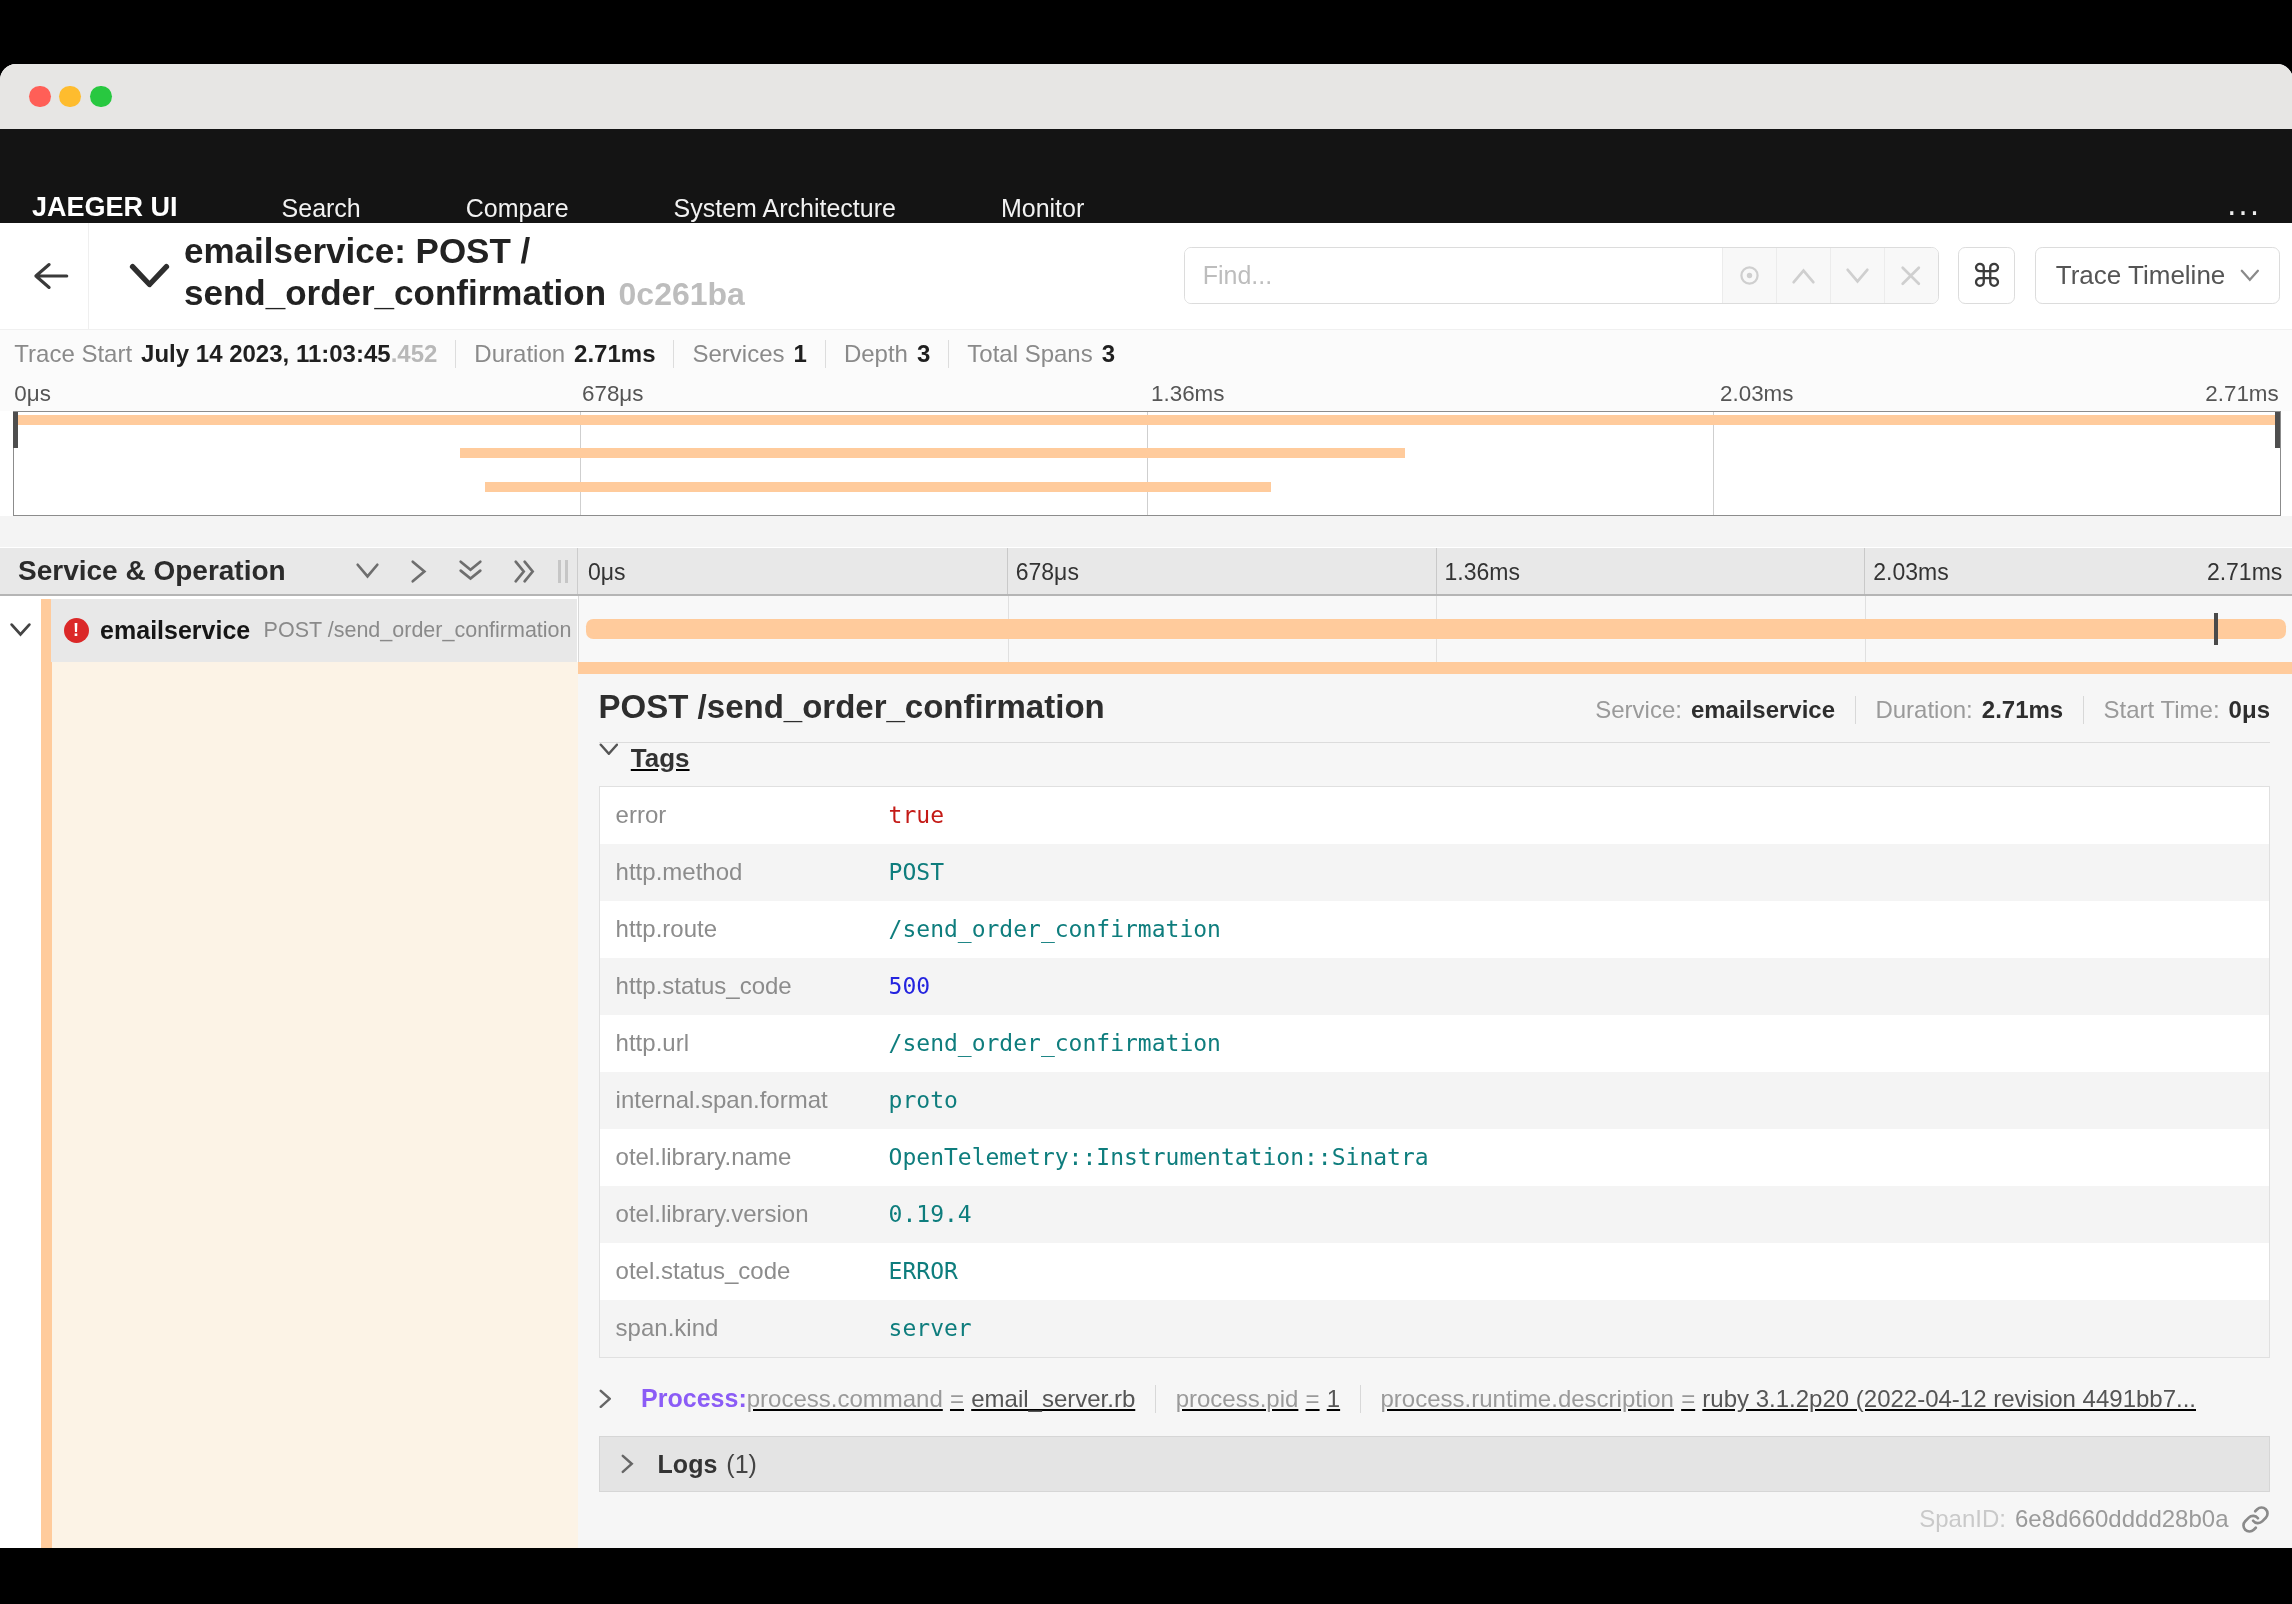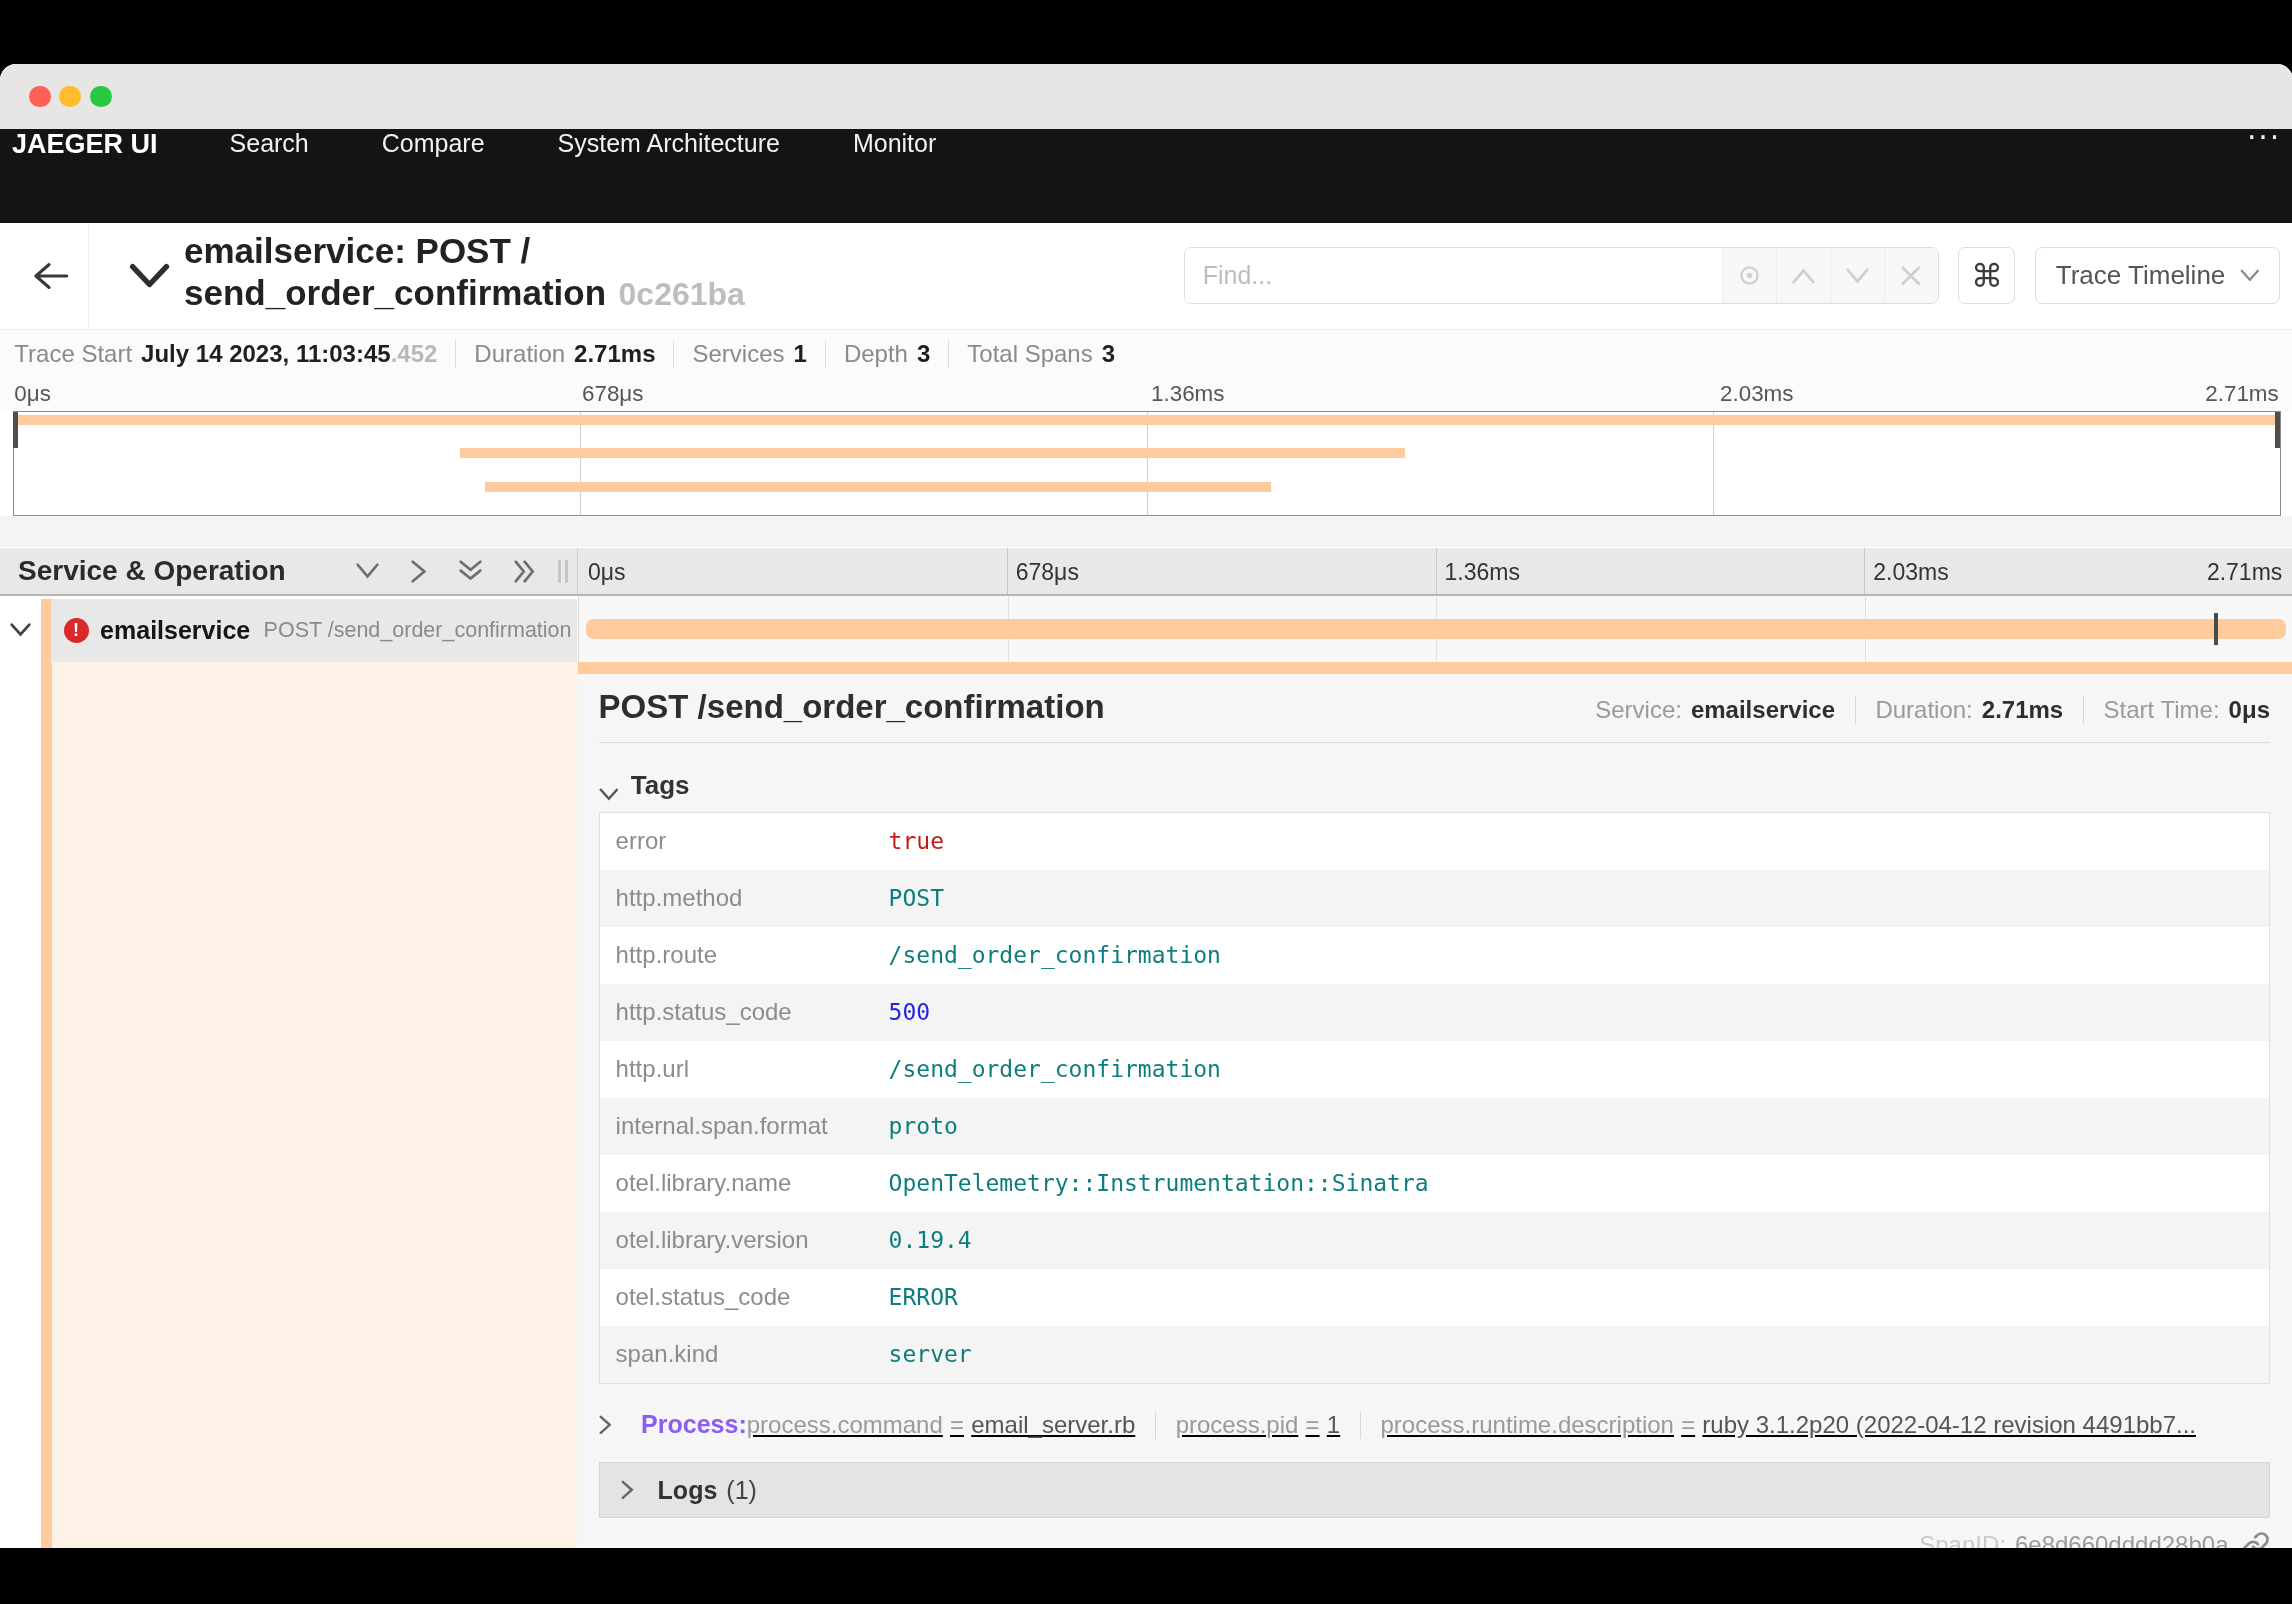--- a/index.html
+++ b/index.html
@@ -11,21 +11,21 @@
 
   
   .titlebar{position:absolute;left:0;top:0;width:100%;height:65px;background:#E7E6E4;}
   .light{position:absolute;top:21.5px;width:21.5px;height:21.5px;border-radius:50%;}
   .light.red{left:29px;background:#FF5F57;}
   .light.yellow{left:59px;background:#FEBC2E;}
   .light.green{left:90px;background:#28C840;}
 
   
   .navbar{position:absolute;left:0;top:65px;width:100%;height:94px;background:#141414;
-          display:flex;align-items:flex-start;padding:0 12px;}
+          display:flex;align-items:flex-end;padding:0 32px;gap:32px;}
   .brand{color:#fff;font-size:27px;font-weight:bold;margin-right:72px;cursor:pointer;}
   .nav-item{color:#F2F2F2;font-size:25px;margin-right:73px;cursor:pointer;}
   .nav-overflow{margin-left:auto;color:#EEE;font-size:30px;letter-spacing:1.8px;cursor:pointer;
                 font-family:"DejaVu Sans",sans-serif;line-height:18px;}
 
   
   .trace-header{position:absolute;left:12px;top:159px;width:100%;height:106px;background:#fff;}
   .back-box{position:absolute;left:0;top:0;width:77px;height:106px;border-right:0.9px solid #EFEFEF;
             display:flex;align-items:center;justify-content:center;cursor:pointer;}
   .collapse-toggle{position:absolute;left:109px;top:34px;width:57px;height:39px;
@@ -111,21 +111,21 @@
 
   .detail-title-row{margin-top:14.3px;display:flex;align-items:baseline;}
   .detail-title{font-size:33px;font-weight:bold;color:#2E2E2E;}
   .detail-meta{margin-left:auto;display:flex;align-items:center;font-size:24px;}
   .meta-item{display:flex;align-items:baseline;}
   .meta-item + .meta-item{border-left:0.9px solid #D8D8D8;margin-left:19.7px;padding-left:19.7px;}
   .meta-label{color:#9A9A9A;margin-right:9px;}
   .meta-value{color:#2E2E2E;font-weight:bold;}
   .h-divider{margin-top:16px;border-bottom:0.9px solid #DCDCDC;}
 
-  .tags-head{margin-top:26px;display:flex;align-items:flex-end;height:32px;cursor:pointer;}
+  .tags-head{margin-top:0;display:flex;align-items:flex-start;height:32px;cursor:pointer;text-decoration:underline;}
   .tags-head .lbl{font-size:26px;font-weight:bold;color:#333;margin-left:12.5px;}
 
   .tags-table{margin-top:10.7px;border:0.9px solid #E0E0E0;background:#fff;}
   .tag-row{height:57px;display:flex;align-items:center;cursor:pointer;gap:20px;}
   .tag-row:nth-child(even){background:#F4F4F4;}
   .tag-key{width:269px;padding-left:16px;color:#8C8C8C;font-size:24px;flex:none;}
   .tag-val{font-family:"DejaVu Sans Mono",monospace;font-size:23px;white-space:nowrap;}
   .t-string{color:#0E7D7D;} .t-bool{color:#C41A16;} .t-number{color:#2424DF;}
 
   .process-row{margin-top:21.5px;display:flex;align-items:center;height:39px;cursor:pointer;}

